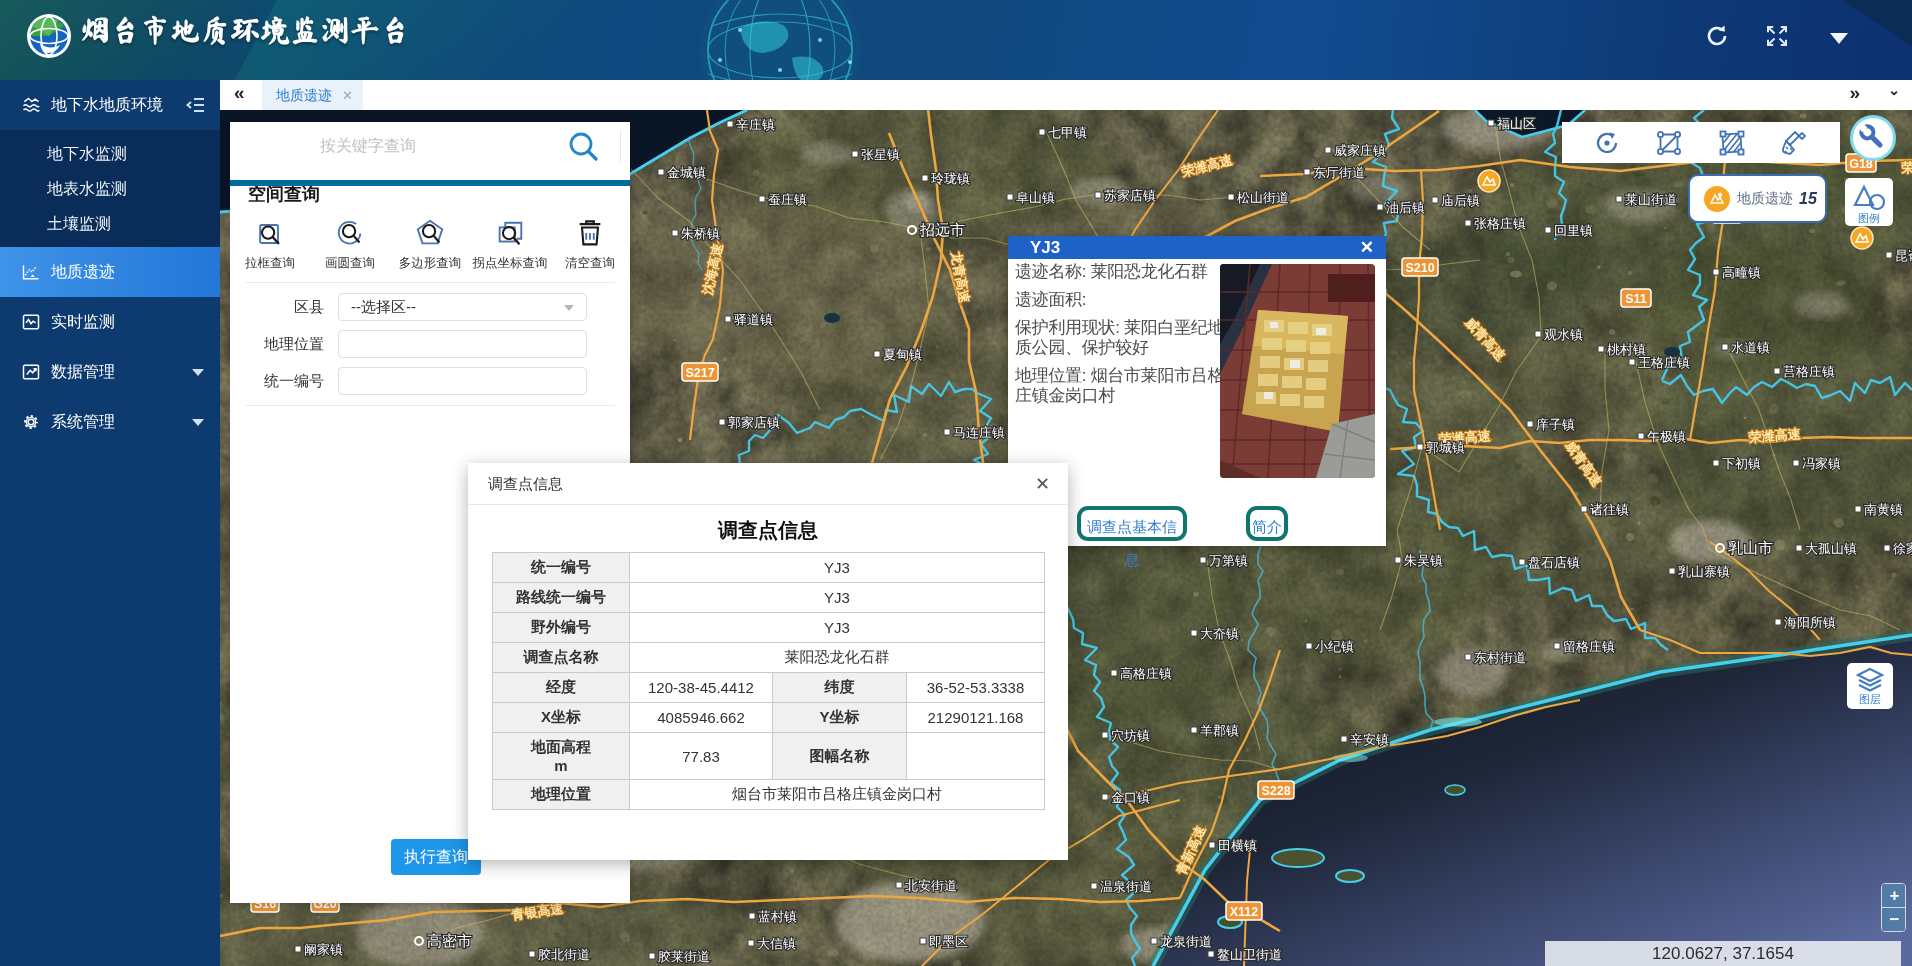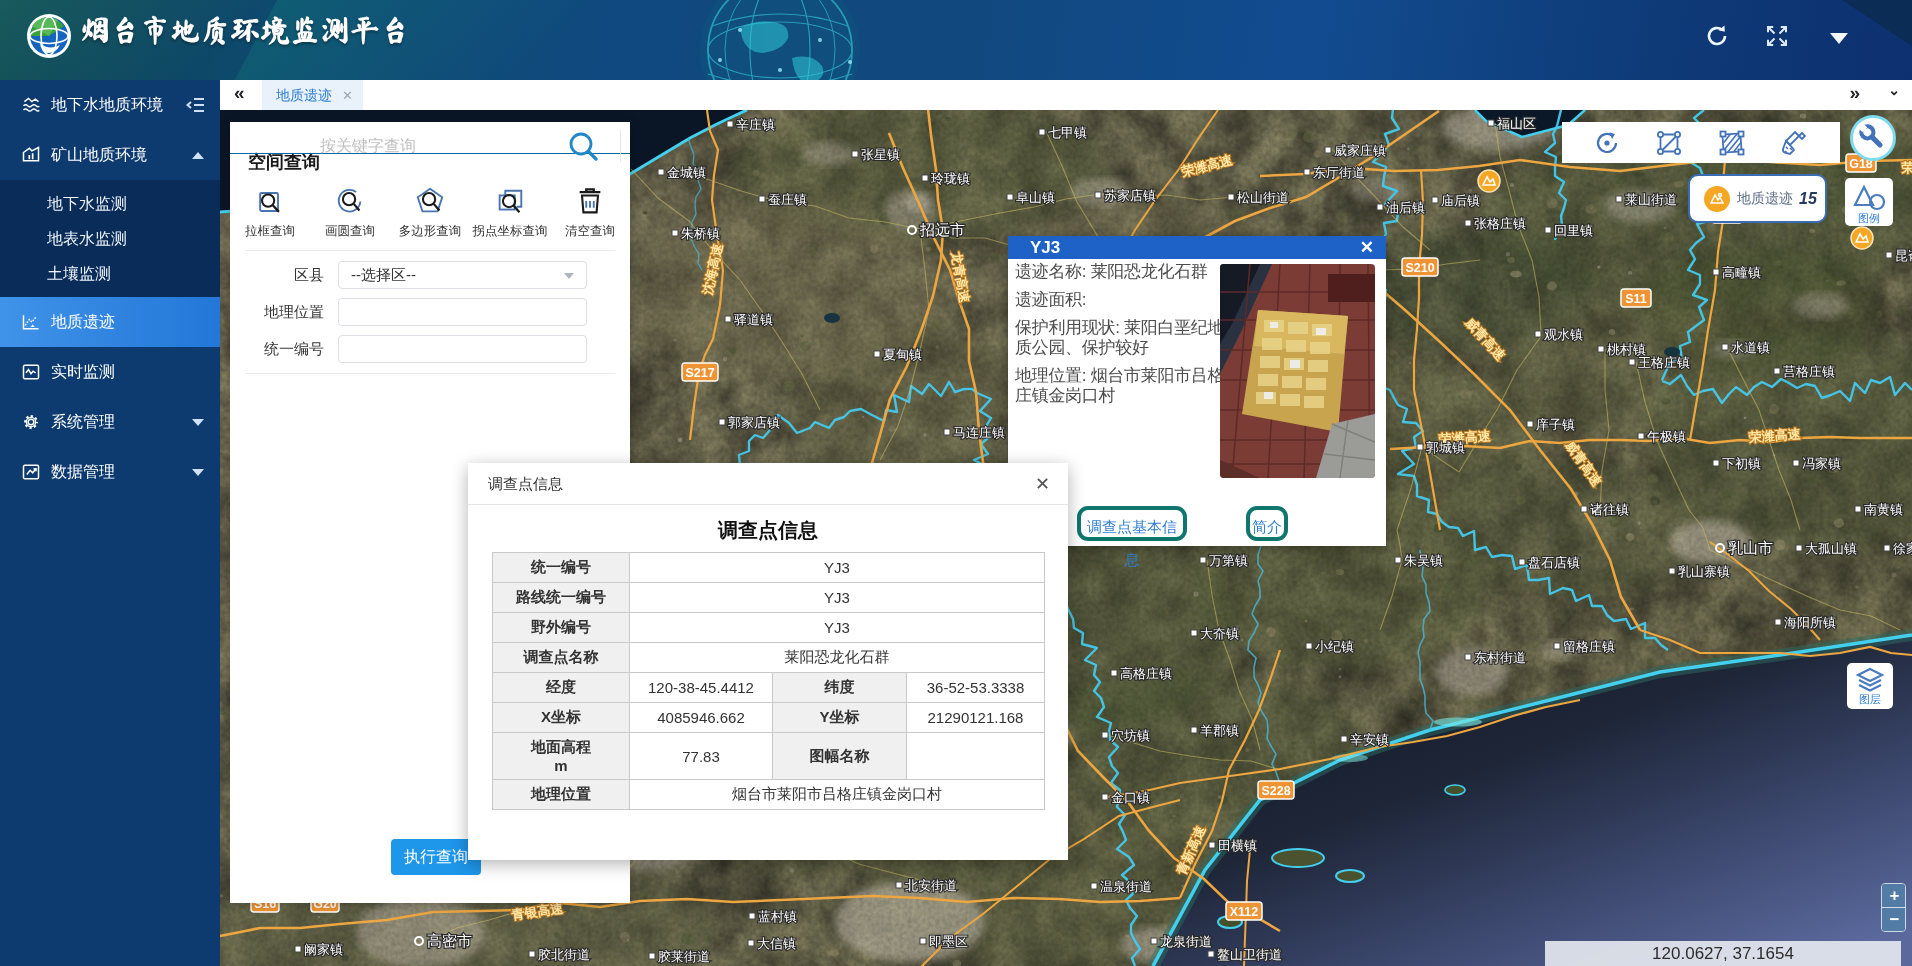--- a/index.html
+++ b/index.html
@@ -78,21 +78,21 @@
   #zoomctl div { width:25px; height:24px; background:#527ba5; color:#fff; text-align:center;
     font-size:17px; font-weight:bold; line-height:23px; }
   #zoomctl .zp { border-bottom:1px solid #cfdae6; }
   #coordbar { left:1325px; top:831px; width:356px; height:25px;
     background:rgba(228,231,238,0.92); color:#2c2c2c; font-size:17px;
     text-align:center; line-height:25px; }
 
   
   #panel { position:absolute; left:230px; top:122px; width:400px; height:781px;
     background:#fff; z-index:28; box-shadow:0 2px 10px rgba(0,0,0,0.25); }
-  #psearch { position:relative; height:32px; border-bottom:1px solid #0369a1; }
+  #psearch { position:relative; height:64px; border-bottom:6px solid #0369a1; }
   #psearch .ph { position:absolute; left:90px; top:14px; color:#bfbfbf; font-size:16px; }
   #psearch svg { position:absolute; right:32px; top:9px; }
   #psearch .vl { position:absolute; right:9px; top:8px; width:1px; height:32px; background:#e8e8e8; }
   #ptitle { margin:-4px 16px 0 18px; font-size:18px; font-weight:bold; color:#1a1a1a; }
   #icons { display:flex; margin-top:12px; }
   .qitem { width:80px; text-align:center; }
   .qitem .lbl { font-size:12.5px; color:#333; margin-top:1px; }
   #psep1 { margin:10px 15px 0 15px; border-top:1px solid #ececec; }
   .frow { display:flex; align-items:center; margin-top:9px; }
   .frow .flbl { width:108px; text-align:right; font-size:15px; color:#333; padding-right:14px; }
@@ -194,28 +194,20 @@
       <svg class="ic" viewBox="0 0 24 24" fill="none" stroke="#fff" stroke-width="1.8">
         <path d="M4 8 L9 4 L13 8 L17 5 L21 8" stroke-width="1.7"></path>
         <path d="M3 13 q2.5 -2.5 5 0 q2.5 2.5 5 0 q2.5 -2.5 5 0 q2 2 4 0.5" stroke-width="1.7"></path>
         <path d="M3 18 q2.5 -2.5 5 0 q2.5 2.5 5 0 q2.5 -2.5 5 0 q2 2 4 0.5" stroke-width="1.7"></path>
       </svg>
       <span>地下水地质环境</span>
       <svg style="position:absolute;right:14px" width="20" height="20" viewBox="0 0 20 20" stroke="#cfe2f5" stroke-width="2" fill="none">
         <path d="M8 4 H18 M8 10 H18 M8 16 H18 M5 7 L1.5 10 L5 13"></path>
       </svg>
     </div>
-    <div class="mitem">
-      <svg class="ic" viewBox="0 0 24 24" fill="#fff">
-        <path d="M3 9 L10 4 L13 7 L21 3 V19 H3 Z" fill="none" stroke="#fff" stroke-width="1.8"></path>
-        <path d="M9 12 h2 v5 h-2 z M13 10 h2 v7 h-2 z"></path>
-      </svg>
-      <span>矿山地质环境</span>
-      <i class="arrow up"></i>
-    </div>
     <div class="submenu">
       <div class="sitem">地下水监测</div>
       <div class="sitem">地表水监测</div>
       <div class="sitem">土壤监测</div>
     </div>
     <div class="mitem active">
       <svg class="ic" viewBox="0 0 24 24" fill="none" stroke="#fff" stroke-width="1.7">
         <path d="M3 4 V20 H21"></path>
         <path d="M5 16 L10 9 L13 12 L18 6" stroke-dasharray="2 1.6"></path>
         <path d="M14 15 l2.5 3 h-5 z" fill="#fff" stroke="none"></path>
@@ -223,34 +215,34 @@
       <span>地质遗迹</span>
     </div>
     <div class="mitem">
       <svg class="ic" viewBox="0 0 24 24" fill="none" stroke="#fff" stroke-width="1.8">
         <rect x="3" y="4" width="18" height="16" rx="1.5"></rect>
         <path d="M6 13 l3 -4 l3 5 l2.5 -3 l3 2"></path>
       </svg>
       <span>实时监测</span>
     </div>
     <div class="mitem">
+      <svg class="ic" viewBox="0 0 24 24" fill="none" stroke="#fff" stroke-width="1.8">
+        <rect x="3" y="4" width="18" height="16" rx="1.5"></rect>
+        <path d="M7 15 L11 10 L14 13 L18 8 M15 8 h3 v3"></path>
+      </svg>
+      <span>数据管理</span>
+      <i class="arrow down"></i>
+    </div>
+    <div class="mitem">
       <svg class="ic" viewBox="0 0 24 24" fill="none" stroke="#fff">
         <circle cx="12" cy="12" r="3.4" stroke-width="1.8"></circle>
         <circle cx="12" cy="12" r="7.2" stroke-width="2.2" stroke-dasharray="2.8 2.85" stroke-dashoffset="1.2"></circle>
         <circle cx="12" cy="12" r="5.6" stroke-width="1.6"></circle>
       </svg>
       <span>系统管理</span>
-      <i class="arrow down"></i>
-    </div>
-    <div class="mitem">
-      <svg class="ic" viewBox="0 0 24 24" fill="none" stroke="#fff" stroke-width="1.8">
-        <rect x="3" y="4" width="18" height="16" rx="1.5"></rect>
-        <path d="M7 15 L11 10 L14 13 L18 8 M15 8 h3 v3"></path>
-      </svg>
-      <span>数据管理</span>
       <i class="arrow down"></i>
     </div>
   </div>
 
   <div id="tabbar">
     <span class="chev" style="left:14px">«</span>
     <div id="tab1">地质遗迹<span class="x">✕</span></div>
     <span class="chev" style="right:52px">»</span>
     <span class="chev" style="right:12px;font-size:14px">⌄</span>
   </div>

